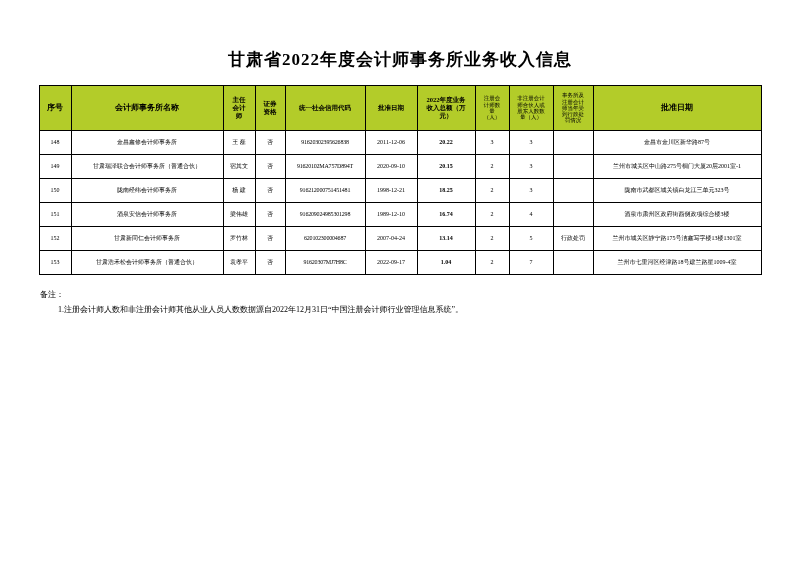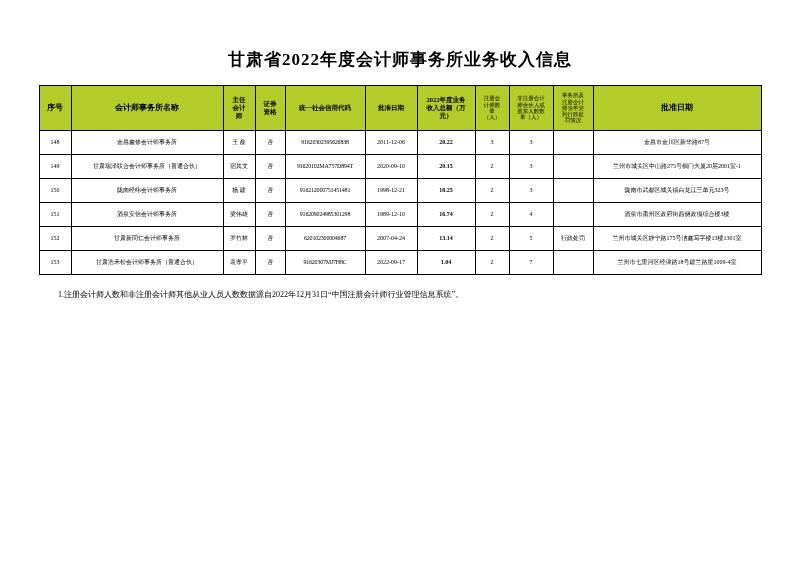--- a/index.html
+++ b/index.html
@@ -216,16 +216,17 @@
           <td class="amount">1.04</td>
           <td>2</td>
           <td>7</td>
           <td class="penalty"></td>
           <td class="addr">兰州市七里河区经津路18号建兰路星1009-4室</td>
         </tr>
       </tbody>
   </table>
 
   <div class="notes">
+    <div class="label">备注：</div>
     <div class="item">1.注册会计师人数和非注册会计师其他从业人员人数数据源自2022年12月31日“中国注册会计师行业管理信息系统”。</div>
   </div>
 
 </div>
 
 </body></html>

